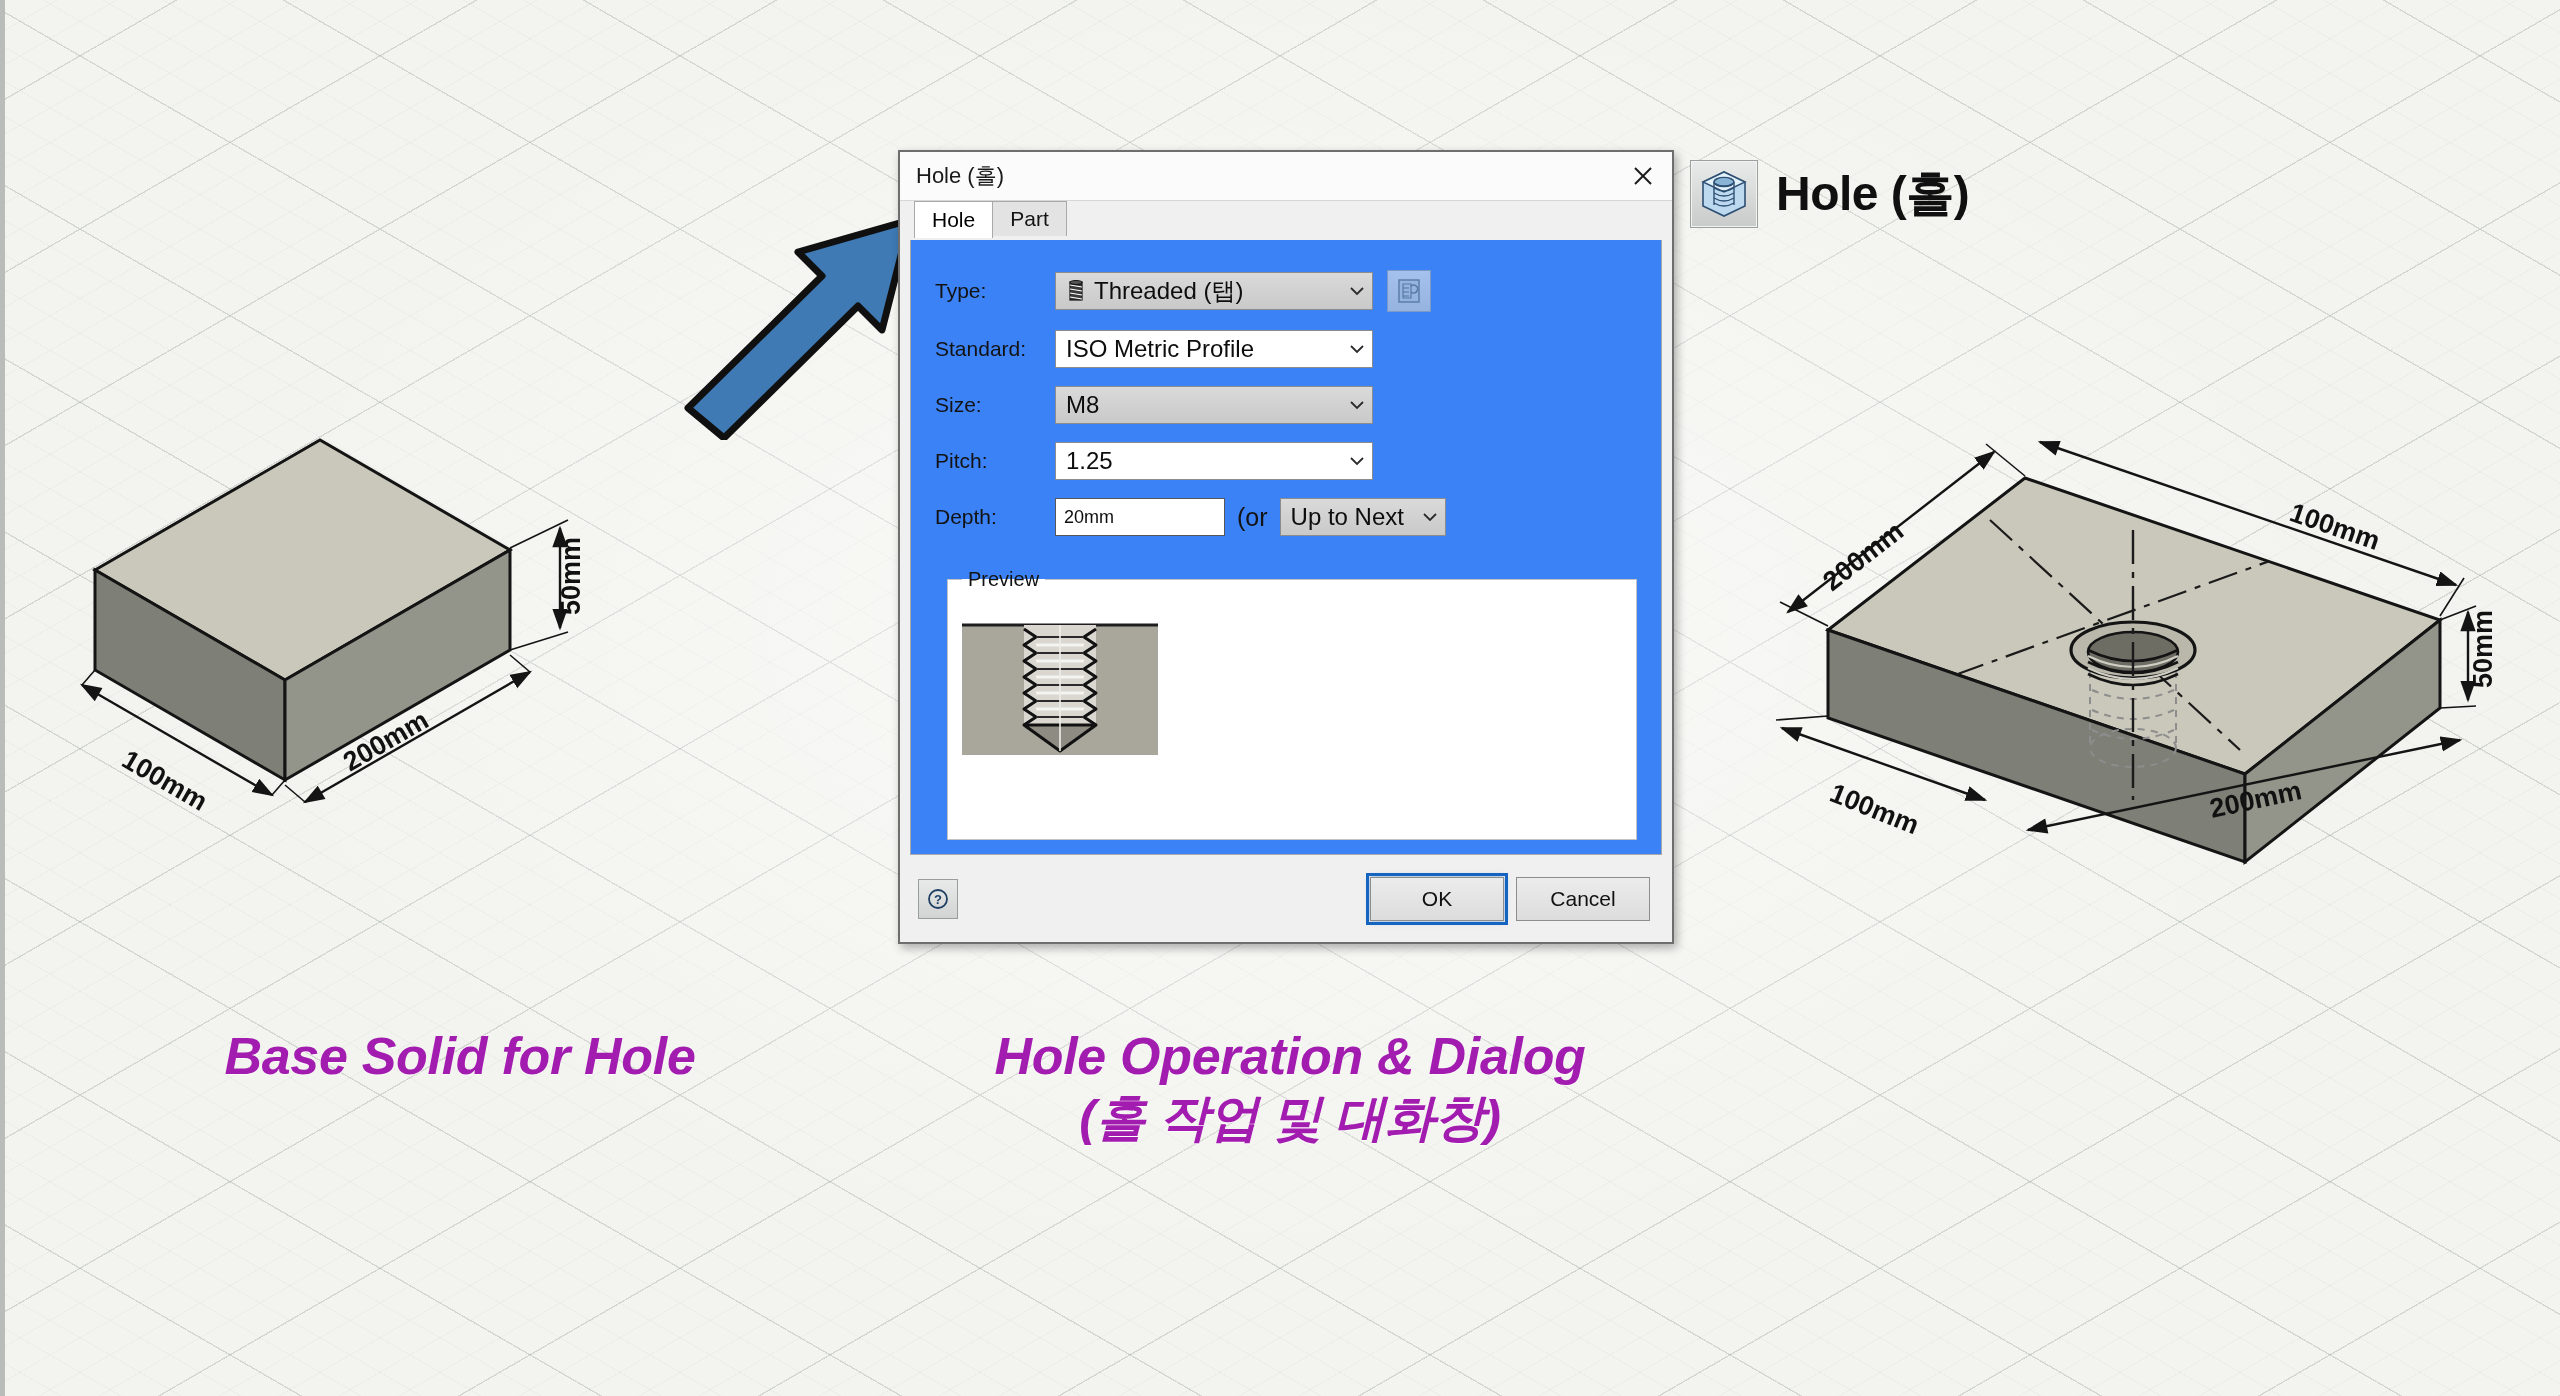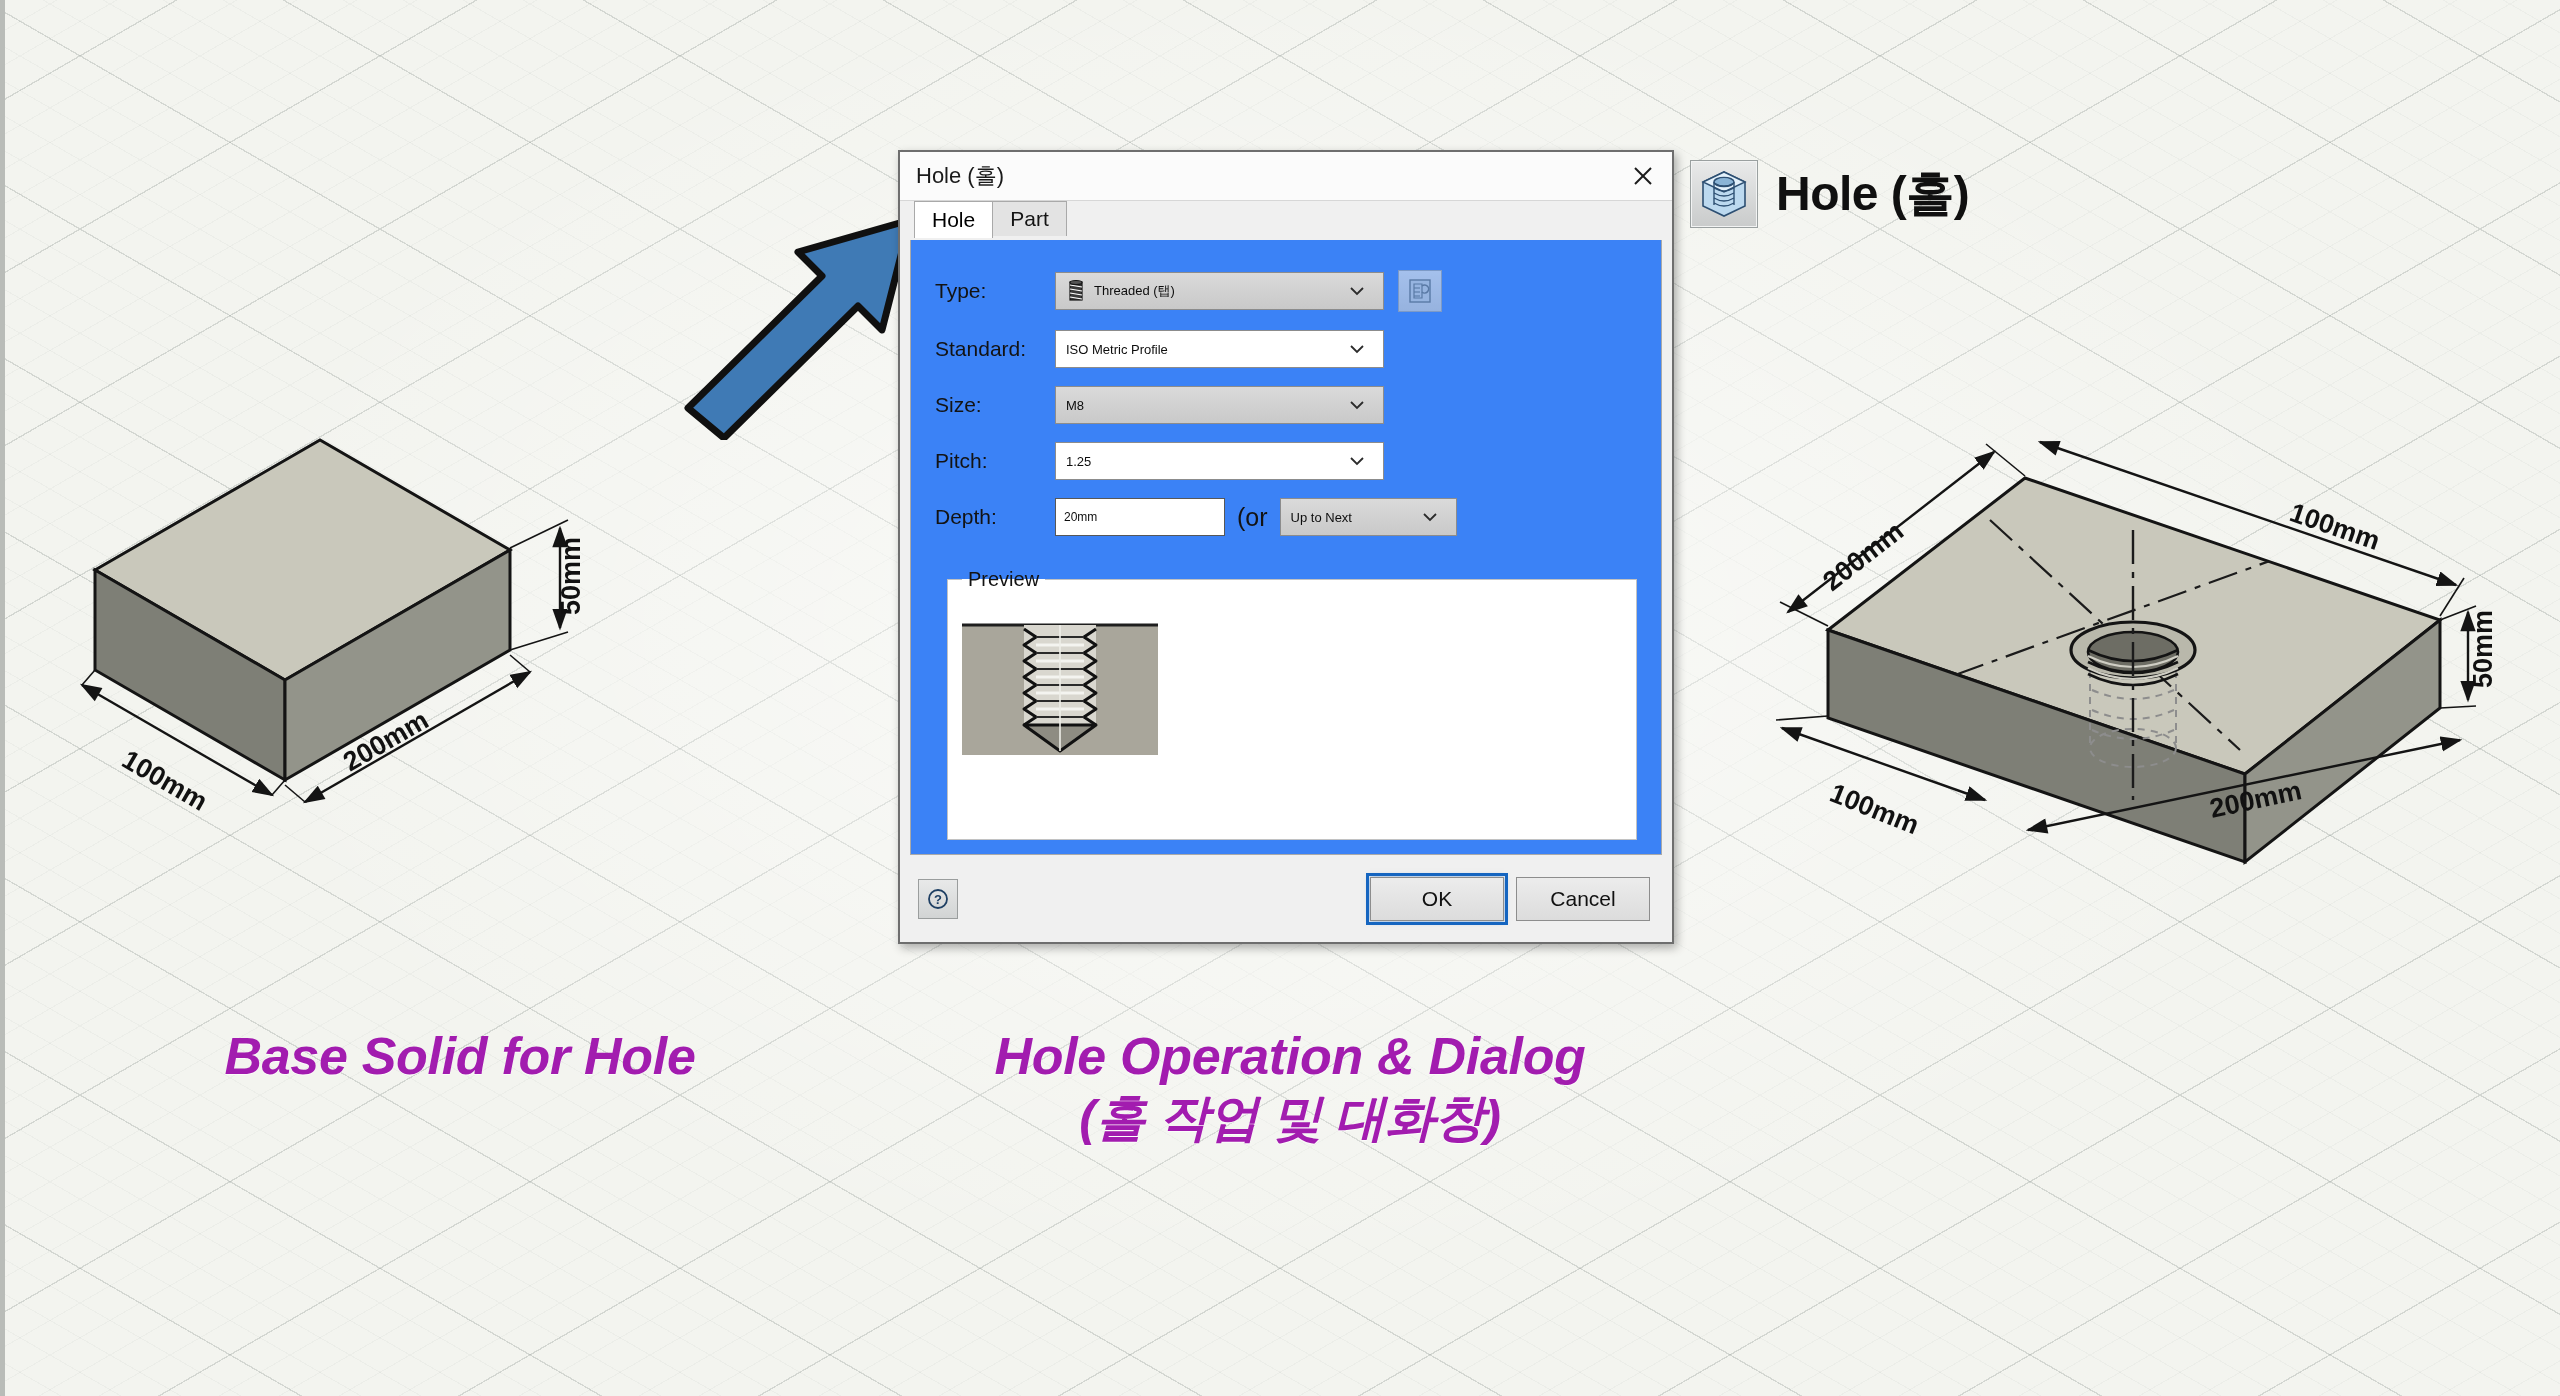--- a/index.html
+++ b/index.html
@@ -170,22 +170,22 @@
     width: 120px;
     font-size: 21px;
     color: #131313;
     flex: none;
   }
   .combo {
     height: 36px;
     border: 1px solid #8c8c8c;
     display: flex;
     align-items: center;
-    padding: 0 17px 0 10px;
-    font-size: 13px;
+    padding: 0 6px 0 10px;
+    font-size: 24px;
     color: #0d0d0d;
     position: relative;
     cursor: pointer;
   }
   .combo.filled {
     background: linear-gradient(#dadada, #c9c9c9);
   }
   .combo.white {
     background: #ffffff;
   }
@@ -208,21 +208,21 @@
     display: flex; align-items: center; justify-content: center;
     cursor: pointer;
     opacity: 0.62;
   }
   #depth-input {
     width: 160px; height: 36px;
     background: #ffffff;
     border: 1px solid #575757;
     display: flex; align-items: center;
     padding-left: 8px;
-    font-size: 12px;
+    font-size: 18px;
     color: #0d0d0d;
   }
   .depth-or {
     font-size: 25px;
     color: #131313;
     margin: 0 12px;
   }
   #depth-mode-combo {
     width: 148px;
   }

